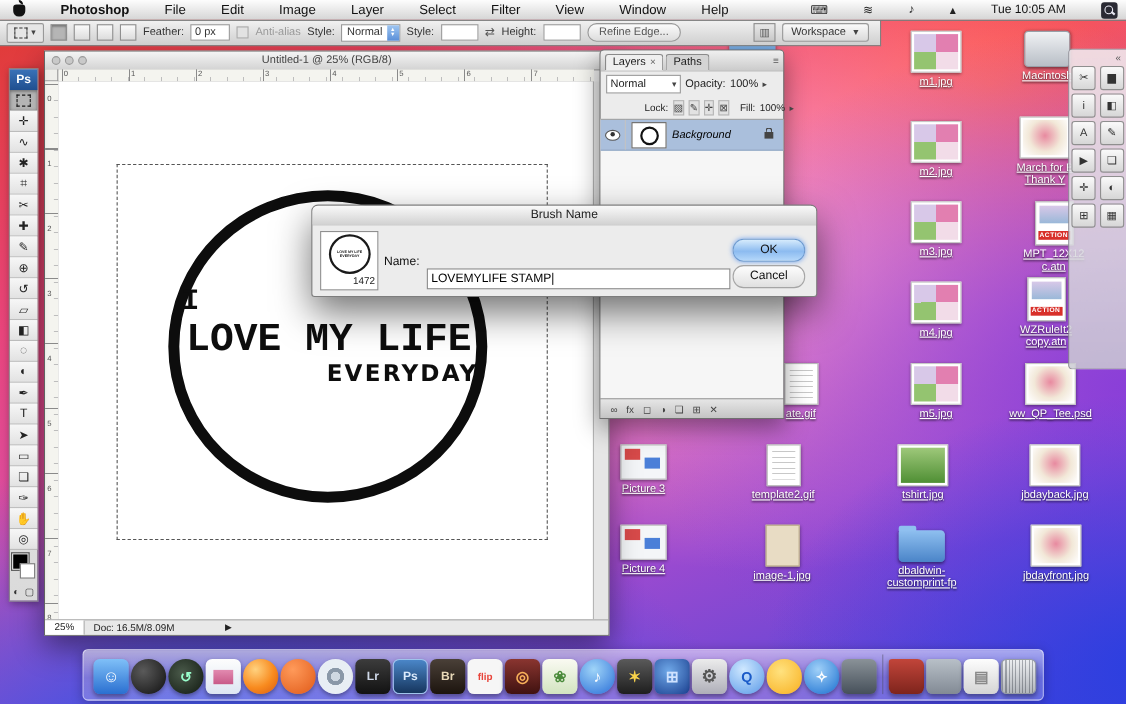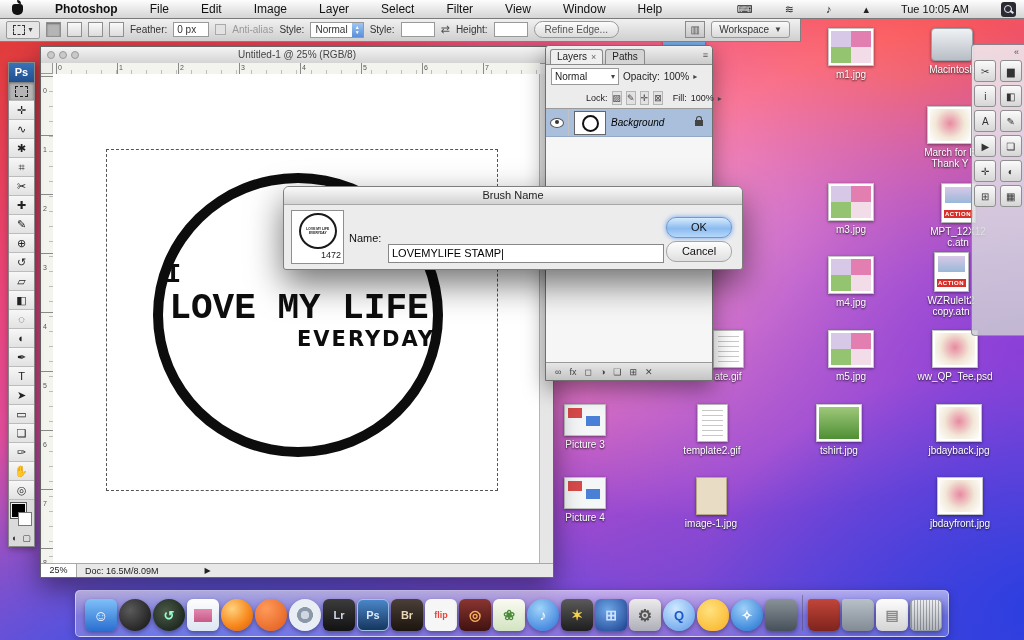--- a/index.html
+++ b/index.html
@@ -41,21 +41,21 @@
   .dim{color:#999;}
   .combo{background:#fff;border:1px solid #999;height:14px;display:flex;align-items:center;padding:0 0 0 4px;gap:4px;}
   .combo-cap{width:11px;height:14px;background:linear-gradient(#9fc6f2,#5a8fd8);display:flex;flex-direction:column;align-items:center;justify-content:center;color:#fff;font-size:5px;line-height:5px;}
   .swap-icon{font-size:11px;color:#555;}
   .refine-btn{padding:2px 10px;border:1px solid #999;border-radius:9px;background:linear-gradient(#fcfcfc,#dcdcdc);color:#555;}
   .ob-spacer{flex:1;}
   .ws-icon{width:18px;height:15px;border:1px solid #8a8a8a;background:linear-gradient(#e8e8e8,#c8c8c8);display:flex;align-items:center;justify-content:center;font-size:10px;color:#555;}
   .ws-btn{border:1px solid #999;border-radius:3px;padding:2px 7px;background:linear-gradient(#fafafa,#dadada);display:flex;align-items:center;gap:5px;margin-right:4px;}
   
   .dicon{position:absolute;width:72px;z-index:2;display:flex;flex-direction:column;align-items:center;gap:3px;}
-  .dlabel{font-size:10px;line-height:11px;color:#fff;text-shadow:0 1px 2px rgba(0,0,0,.9);text-align:center;white-space:pre-line;}
+  .dlabel{font-size:10px;line-height:11px;color:#fff;text-shadow:0 1px 2px rgba(0,0,0,.9);text-align:center;white-space:pre-line;text-decoration:underline;}
   .thumb{box-shadow:0 1px 3px rgba(0,0,0,.45);}
   .k-photo{width:40px;height:32px;background:#fff;border:1px solid #c8c8c8;padding:2px;}
   .k-photo::after{content:"";display:block;width:100%;height:100%;background:conic-gradient(#e27fb0 0 25%,#f2dce8 0 50%,#94c470 0 75%,#d8c8e8 0);}
   .k-photo-green{width:40px;height:32px;background:#fff;border:1px solid #c8c8c8;padding:2px;}
   .k-photo-green::after{content:"";display:block;width:100%;height:100%;background:linear-gradient(#9ec87a,#4f8f34);}
   .k-card{width:40px;height:32px;background:#fff;border:1px solid #c4c4c4;padding:2px;}
   .k-card::after{content:"";display:block;width:100%;height:100%;background:radial-gradient(circle at 50% 45%, #e88aa0 0%, #f2e8d8 55%, #fff 100%);}
   .k-page{width:29px;height:36px;background:#fff;border:1px solid #b8b8b8;position:relative;}
   .k-page::after{content:"";position:absolute;inset:5px 4px;background:repeating-linear-gradient(180deg,#c8c8c8 0 1px,transparent 1px 5px);}
   .k-page-tan{width:29px;height:36px;background:#e8dcc4;border:1px solid #b8a888;}
@@ -192,20 +192,24 @@
       <div class="dlabel">m1.jpg</div>
     </div>
   <div class="dicon" style="left:916px;top:28px">
       <div class="thumb k-disk"></div>
       <div class="dlabel">Macintosh</div>
     </div>
   <div class="dicon" style="left:641px;top:110px">
       <div class="thumb k-folder"></div>
       <div class="dlabel">rsafety</div>
     </div>
+  <div class="dicon" style="left:815px;top:110px">
+      <div class="thumb k-photo"></div>
+      <div class="dlabel">m2.jpg</div>
+    </div>
   <div class="dicon" style="left:914px;top:106px">
       <div class="thumb k-card"></div>
       <div class="dlabel">March for B
 Thank Y</div>
     </div>
   <div class="dicon" style="left:631px;top:183px">
       <div class="thumb k-folder"></div>
       <div class="dlabel">eum</div>
     </div>
   <div class="dicon" style="left:815px;top:183px">
@@ -262,20 +266,25 @@
       <div class="thumb k-photo-green"></div>
       <div class="dlabel">tshirt.jpg</div>
     </div>
   <div class="dicon" style="left:549px;top:477px">
       <div class="thumb k-screenshot"></div>
       <div class="dlabel">Picture 4</div>
     </div>
   <div class="dicon" style="left:675px;top:477px">
       <div class="thumb k-page-tan"></div>
       <div class="dlabel">image-1.jpg</div>
+    </div>
+  <div class="dicon" style="left:802px;top:477px">
+      <div class="thumb k-folder"></div>
+      <div class="dlabel">dbaldwin-
+customprint-fp</div>
     </div>
   <div class="dicon" style="left:924px;top:477px">
       <div class="thumb k-card"></div>
       <div class="dlabel">jbdayfront.jpg</div>
     </div>
 
   <div class="side-dock">
     <div class="sd-head">«</div>
     <div class="sd-grid">
       <div class="sd-icon">✂</div>

